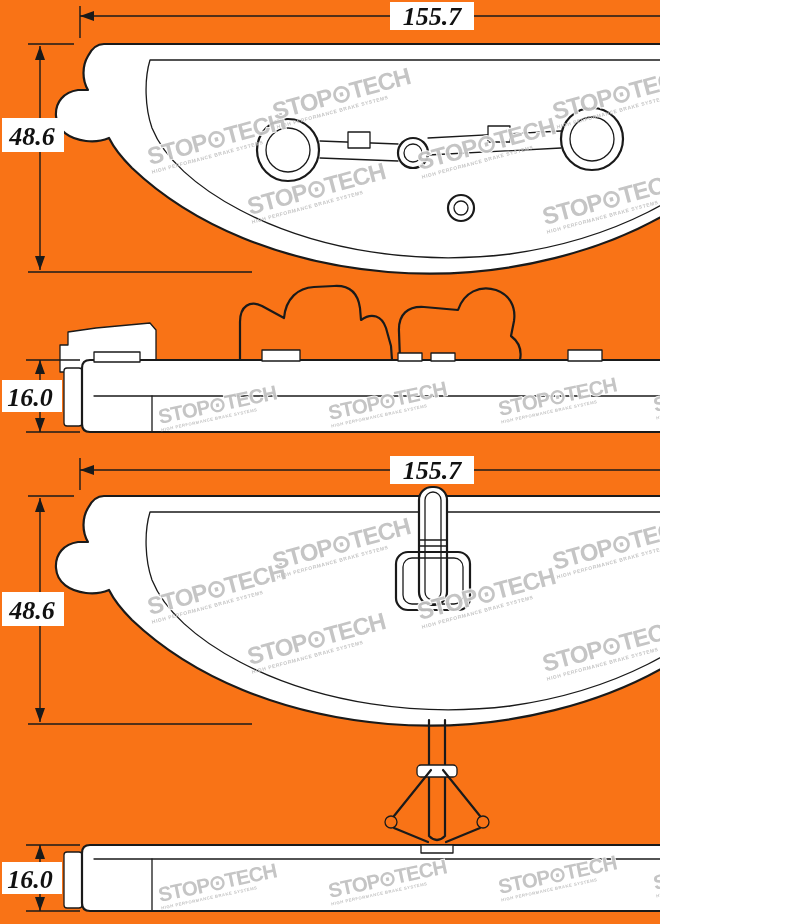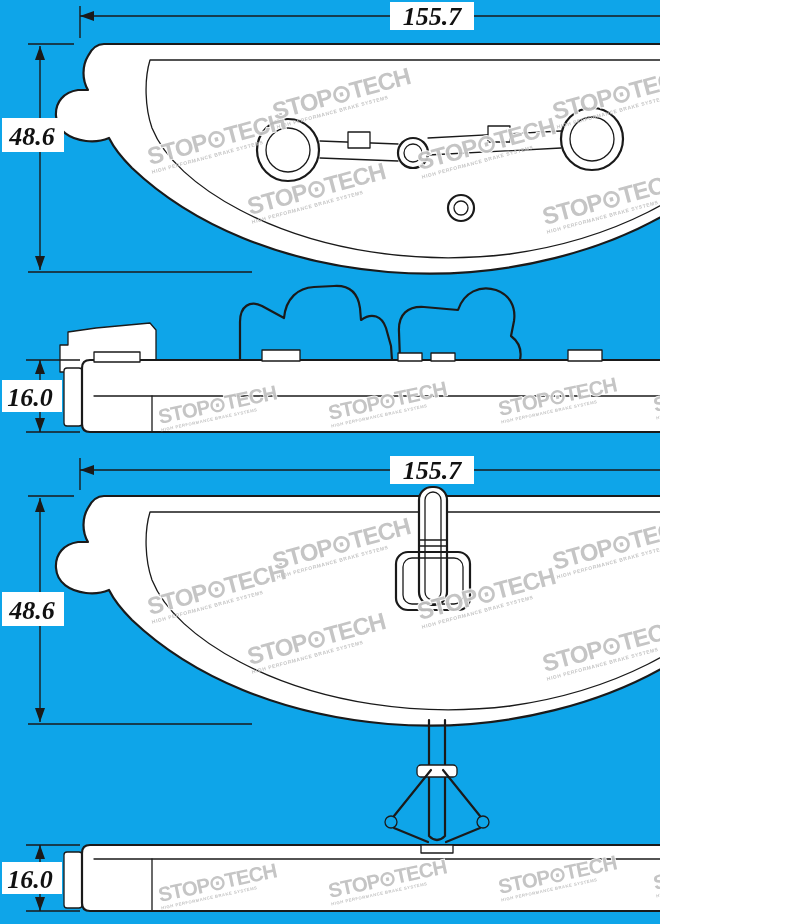--- a/index.html
+++ b/index.html
@@ -1,16 +1,16 @@
 <!DOCTYPE html>
 <html style="--wm: #c2c2c2;"><head>
 <meta charset="utf-8">
 <style>
   html,body{margin:0;padding:0;background:#ffffff;}
-  .canvas{width:660px;height:924px;position:relative;background:#0ea5e9;overflow:hidden;}
+  .canvas{width:660px;height:924px;position:relative;background:#f97316;overflow:hidden;}
   svg{display:block;}
   .ln{fill:none;stroke:#1a1a1a;stroke-width:2.2;stroke-linejoin:round;stroke-linecap:round;}
   .ln-thin{fill:none;stroke:#1a1a1a;stroke-width:1.3;stroke-linejoin:round;stroke-linecap:round;}
   .part{fill:#ffffff;stroke:#1a1a1a;stroke-width:2.2;stroke-linejoin:round;}
   .part-thin{fill:#ffffff;stroke:#1a1a1a;stroke-width:1.3;stroke-linejoin:round;}
   .dim{stroke:#1a1a1a;stroke-width:1.4;fill:none;}
   .arrow{fill:#1a1a1a;stroke:none;}
   .dim-text{font-family:"Liberation Serif",serif;font-style:italic;font-weight:bold;
             font-size:26px;fill:#111;text-anchor:middle;}
   .dim-bg{fill:#ffffff;}

